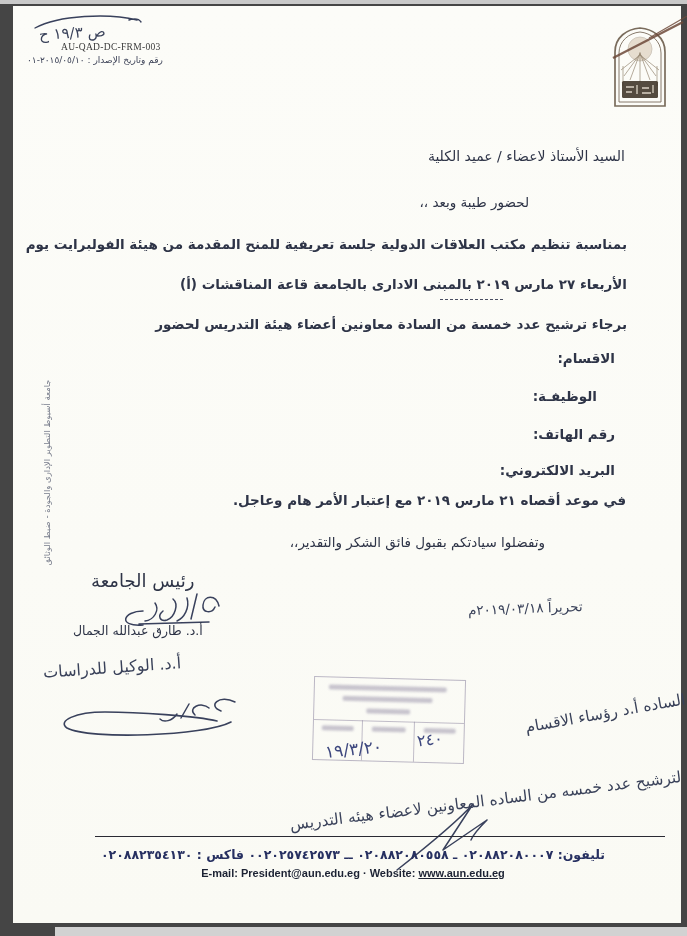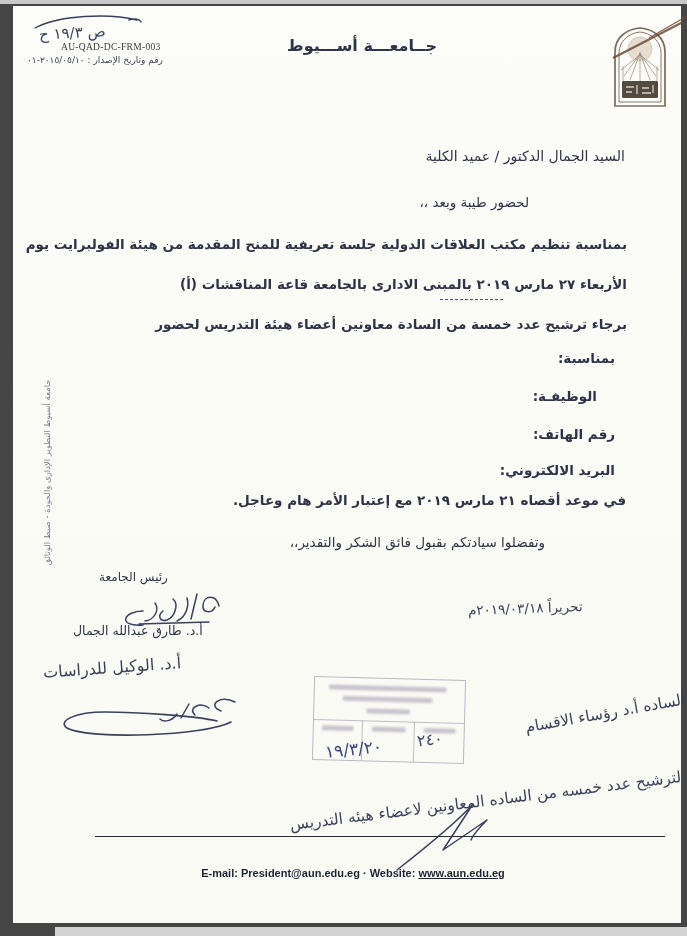--- a/index.html
+++ b/index.html
@@ -61,21 +61,20 @@
     <svg class="abs" style="left:0;top:0;" width="115" height="20" viewBox="0 0 115 20">
       <path class="ink" d="M4,16 C28,3 78,1 106,8 M98,8 c6,-2 10,-1 12,2" stroke-width="1.4"></path>
     </svg>
     <div class="abs hw" style="left:8px;top:12px;font-size:15px;transform:rotate(-3deg);">ص ١٩/٣ ح</div>
   </div>
 
   <div class="abs code" style="left:48px;top:36px;">AU-QAD-DC-FRM-003</div>
   <div class="abs small-ar ar" style="left:14px;top:49px;width:150px;text-align:left;">رقم وتاريخ الإصدار : ٢٠١٥/٠٥/١٠-٠١</div>
 
   <div class="abs uni-head" style="left:244px;top:30px;width:210px;">
-    <div class="uni-name ar">جــامعـــة أســـيوط</div>
   </div>
 
   <svg class="abs" style="left:576px;top:10px;" width="100" height="96" viewBox="0 0 100 96">
     <g transform="translate(20,8)">
       <path d="M6,82 V28 C6,13 18,5 31,4 C44,5 56,13 56,28 V82 Z" fill="none" stroke="#7a6c5c" stroke-width="1.7"></path>
       <path d="M10,78 V29 C10,17 20,9 31,8 C42,9 52,17 52,29 V78 Z" fill="none" stroke="#7a6c5c" stroke-width="0.9"></path>
       <circle cx="31" cy="25" r="12" fill="#ccb89e" opacity="0.45" stroke="#8b7b66" stroke-width="0.8"></circle>
       <g stroke="#8b7b66" stroke-width="0.7" opacity="0.9">
         <line x1="31" y1="28" x2="31" y2="58"></line>
         <line x1="31" y1="29" x2="21" y2="56"></line>
@@ -91,37 +90,37 @@
       <g stroke="#e8e0d2" stroke-width="1.3" opacity="0.9">
         <path d="M17,63 h8 M17,68 h6 M28,61 v9 M33,64 h7 M33,69 h9 M44,61 v8"></path>
       </g>
     </g>
     <g stroke="#6e4a3a" opacity="0.85">
       <line x1="94" y1="6" x2="24" y2="42" stroke-width="2.4"></line>
       <line x1="98" y1="0" x2="60" y2="22" stroke-width="1.1"></line>
     </g>
   </svg>
 
-  <div class="abs ar printed" style="right:56px;top:142px;font-size:14px;">السيد الجمال الدكتور / عميد الكلية</div>
+  <div class="abs ar printed" style="right:56px;top:142px;font-size:14px;">السيد الأستاذ لاعضاء / عميد الكلية</div>
   <div class="abs ar printed" style="right:152px;top:188px;">لحضور طيبة وبعد ،،</div>
 
   <div class="abs ar printed bold6" style="right:54px;top:230px;">بمناسبة تنظيم مكتب العلاقات الدولية جلسة تعريفية للمنح  المقدمة من هيئة الفولبرايت يوم</div>
   <div class="abs ar printed bold6" style="right:54px;top:270px;text-align:right;">الأربعاء  ٢٧ مارس ٢٠١٩ بالمبنى الادارى بالجامعة قاعة المناقشات (أ)</div>
   <div class="abs dashes" style="left:427px;top:293px;width:63px;"></div>
   <div class="abs ar printed bold6" style="right:54px;top:310px;">برجاء ترشيح عدد خمسة من السادة معاونين أعضاء هيئة التدريس لحضور</div>
 
-  <div class="abs ar printed bold6" style="right:66px;top:344px;">بمناسبة:</div>
+  <div class="abs ar printed bold6" style="right:66px;top:344px;">الاقسام:</div>
   <div class="abs ar printed bold6" style="right:84px;top:382px;">الوظيفـة:</div>
   <div class="abs ar printed bold6" style="right:66px;top:420px;">رقم الهاتف:</div>
   <div class="abs ar printed bold6" style="right:66px;top:456px;">البريد الالكتروني:</div>
 
   <div class="abs ar printed bold6" style="right:55px;top:486px;margin-left:28px;">في موعد أقصاه ٢١ مارس ٢٠١٩ مع إعتبار الأمر هام وعاجل.</div>
   <div class="abs ar printed" style="right:136px;top:528px;">وتفضلوا سيادتكم بقبول فائق الشكر والتقدير،،</div>
 
-  <div class="abs ar printed" style="left:86px;top:564px;font-size:12px;">رئيس الجامعة</div>
+  <div class="abs ar printed" style="left:78px;top:564px;font-size:18px;">رئيس الجامعة</div>
   <svg class="abs" style="left:92px;top:580px;" width="122" height="46" viewBox="0 0 122 46">
     <path class="ink" stroke-width="1.5" d="M114,20 c-3,-12 -15,-11 -16,-1 c-1,8 9,9 12,2"></path>
     <path class="ink" stroke-width="1.5" d="M92,8 l-6,25 M82,12 c3,10 -3,20 -10,23 M68,13 c6,5 2,18 -6,21 c-7,2 -10,-4 -4,-9 M50,17 c5,7 -1,17 -10,18"></path>
     <path class="ink" stroke-width="1.5" d="M104,36 L34,38 M38,25 c-20,0 -26,16 0,14"></path>
   </svg>
   <div class="abs ar printed" style="left:60px;top:617px;font-size:12.5px;">أ.د. طارق عبدالله الجمال</div>
 
   <div class="abs ar hw" style="left:455px;top:594px;font-size:13.5px;transform:rotate(-2deg);">تحريراً ٢٠١٩/٠٣/١٨م</div>
 
   <div class="abs hw note" style="left:30px;top:652px;transform:rotate(-4deg);font-size:16px;">أ.د. الوكيل  للدراسات</div>
@@ -145,20 +144,21 @@
   <div class="abs hw stamp-hw" style="left:312px;top:733px;transform:rotate(-6deg);">١٩/٣/٢٠</div>
 
   <div class="abs hw note" style="left:424px;top:706px;width:250px;transform:rotate(-10deg);">الساده أ.د رؤساء الاقسام</div>
   <div class="abs hw note" style="left:168px;top:762px;width:500px;text-align:right;transform:rotate(-7deg);transform-origin:right center;">لترشيح عدد خمسه من الساده المعاونين لاعضاء هيئه التدريس</div>
 
   <svg class="abs" style="left:380px;top:786px;" width="100" height="82" viewBox="0 0 100 82">
     <path class="ink" stroke-width="1.5" d="M4,78 C32,56 66,28 80,12 M80,12 L50,58 M50,58 L94,28 M94,28 c-8,8 -14,15 -16,20"></path>
   </svg>
 
   <div class="abs" style="left:82px;top:830px;width:570px;border-top:1.4px solid #2a2a33;"></div>
+  <div class="abs footer-phone" style="left:40px;top:841px;">تليفون: ٠٢٠٨٨٢٠٨٠٠٠٧ ـ ٠٢٠٨٨٢٠٨٠٥٥٨ ــ ٠٠٢٠٢٥٧٤٢٥٧٣   فاكس : ٠٢٠٨٨٢٣٥٤١٣٠</div>
   <div class="abs footer-email" style="left:40px;top:861px;">
     <span>E-mail:</span>
     <span>President@aun.edu.eg</span>
     <span>·</span>
     <span>Website:</span>
     <span class="underlined">www.aun.edu.eg</span>
   </div>
 
   <div class="abs side-text" style="left:-70px;top:460px;">جامعة أسيوط  التطوير الإدارى والجودة - ضبط الوثائق</div>
 

